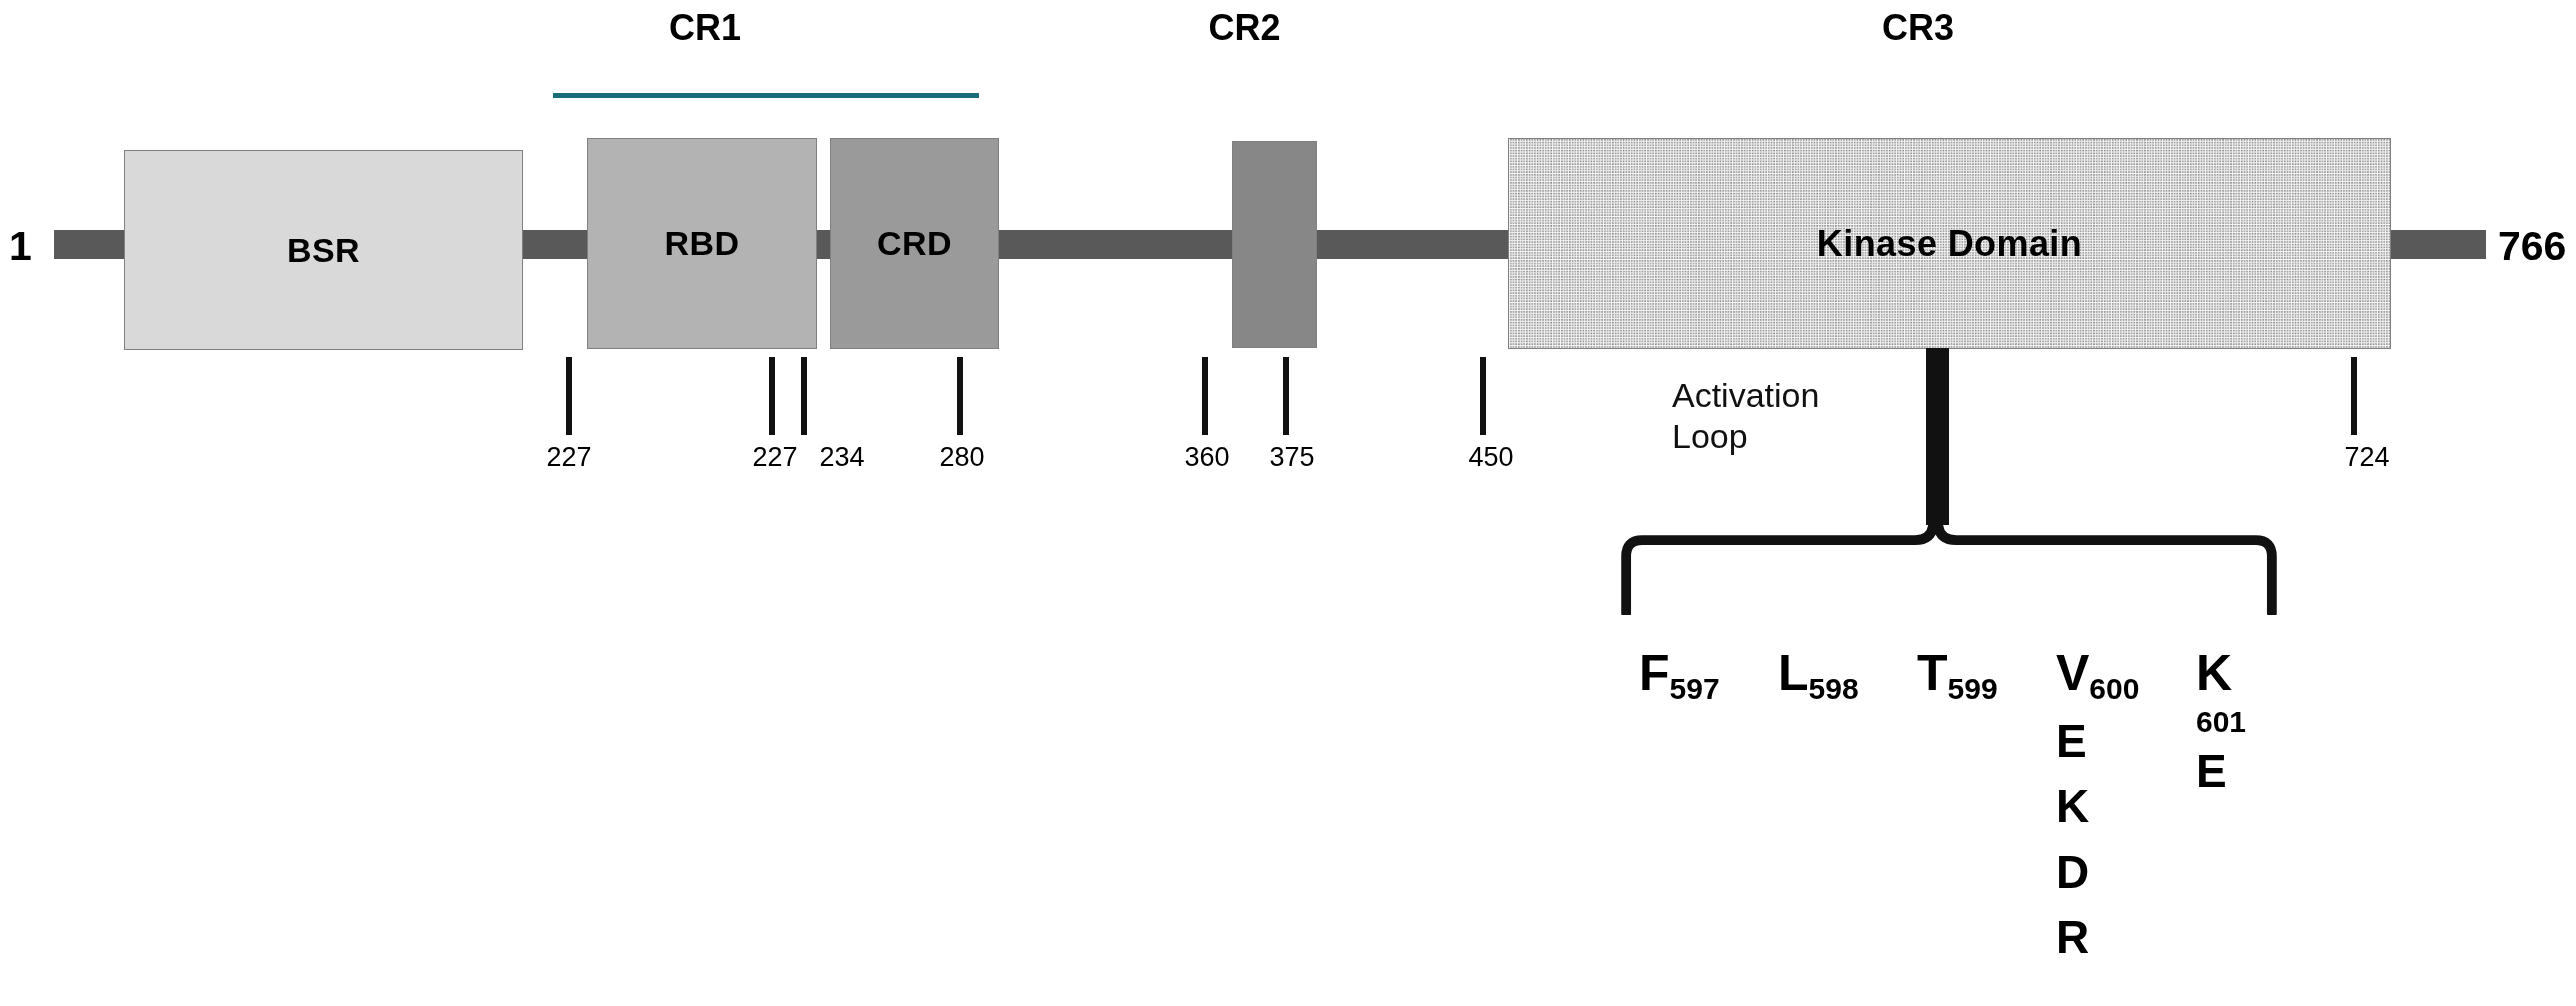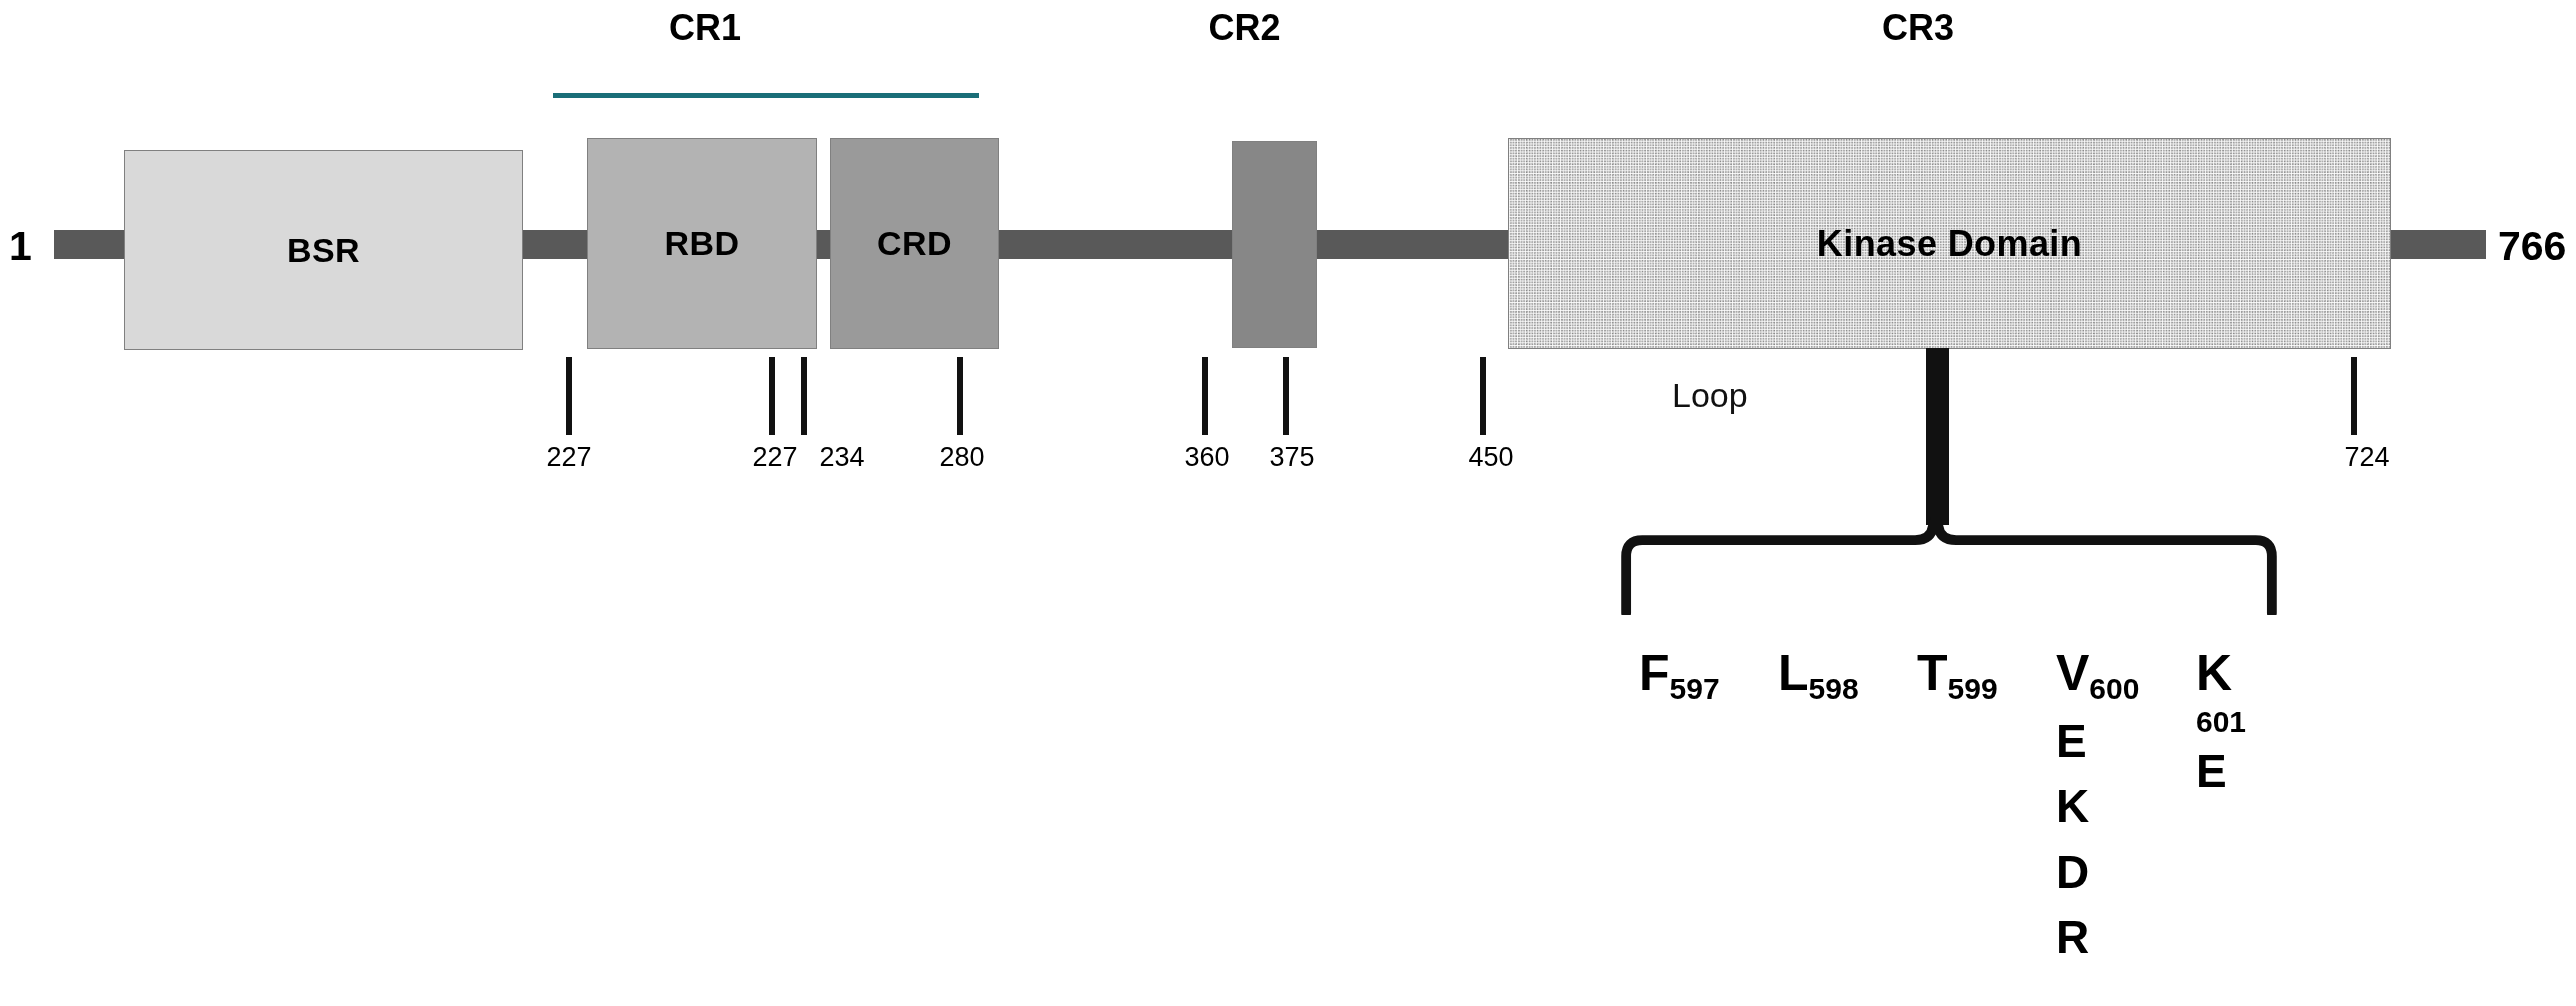--- a/index.html
+++ b/index.html
@@ -147,20 +147,21 @@
   <div class="ticknum" style="left:842px;">234</div>
   <div class="ticknum" style="left:962px;">280</div>
   <div class="ticknum" style="left:1207px;">360</div>
   <div class="ticknum" style="left:1292px;">375</div>
   <div class="ticknum" style="left:1491px;">450</div>
   <div class="ticknum" style="left:2367px;">724</div>
 
   <div id="al-stem"></div>
 
   <div id="al-label">
+    <div>Activation</div>
     <div>Loop</div>
   </div>
 
   <svg id="al-brace" viewBox="0 0 740 110" preserveAspectRatio="none">
     <path d="M 8 108
              L 8 44
              Q 8 26 26 26
              L 332 26
              Q 350 26 352 10
              L 355 2

